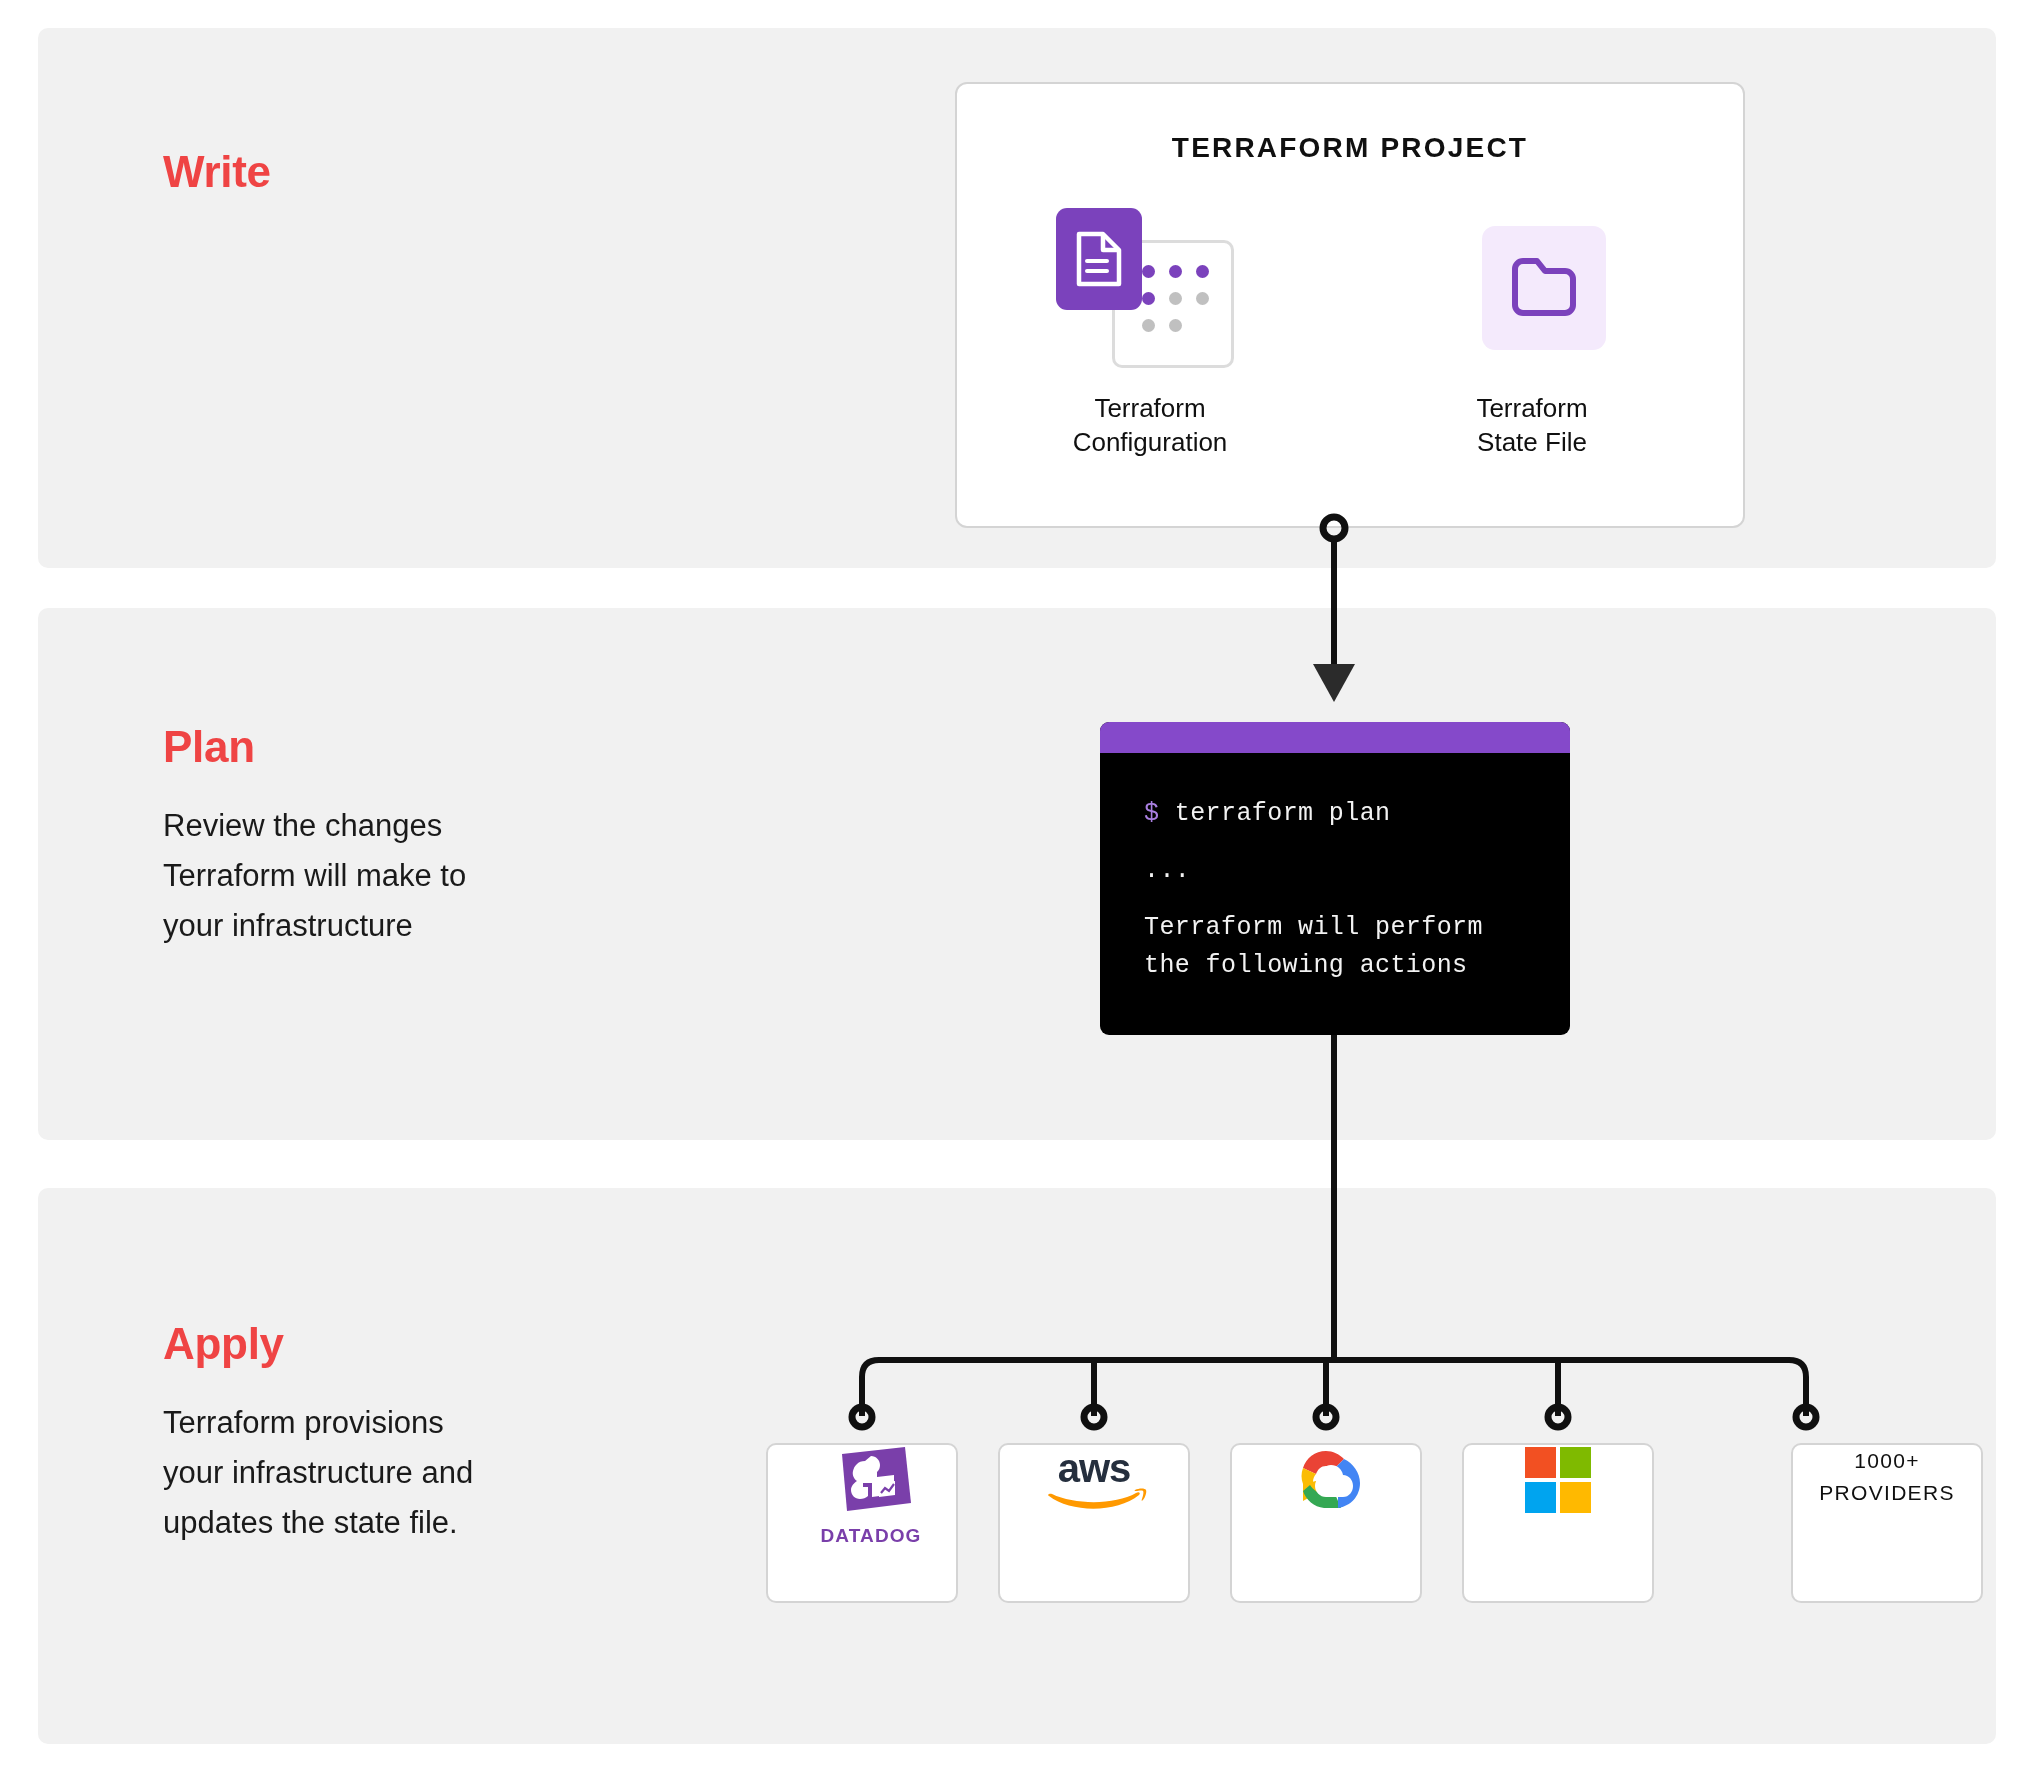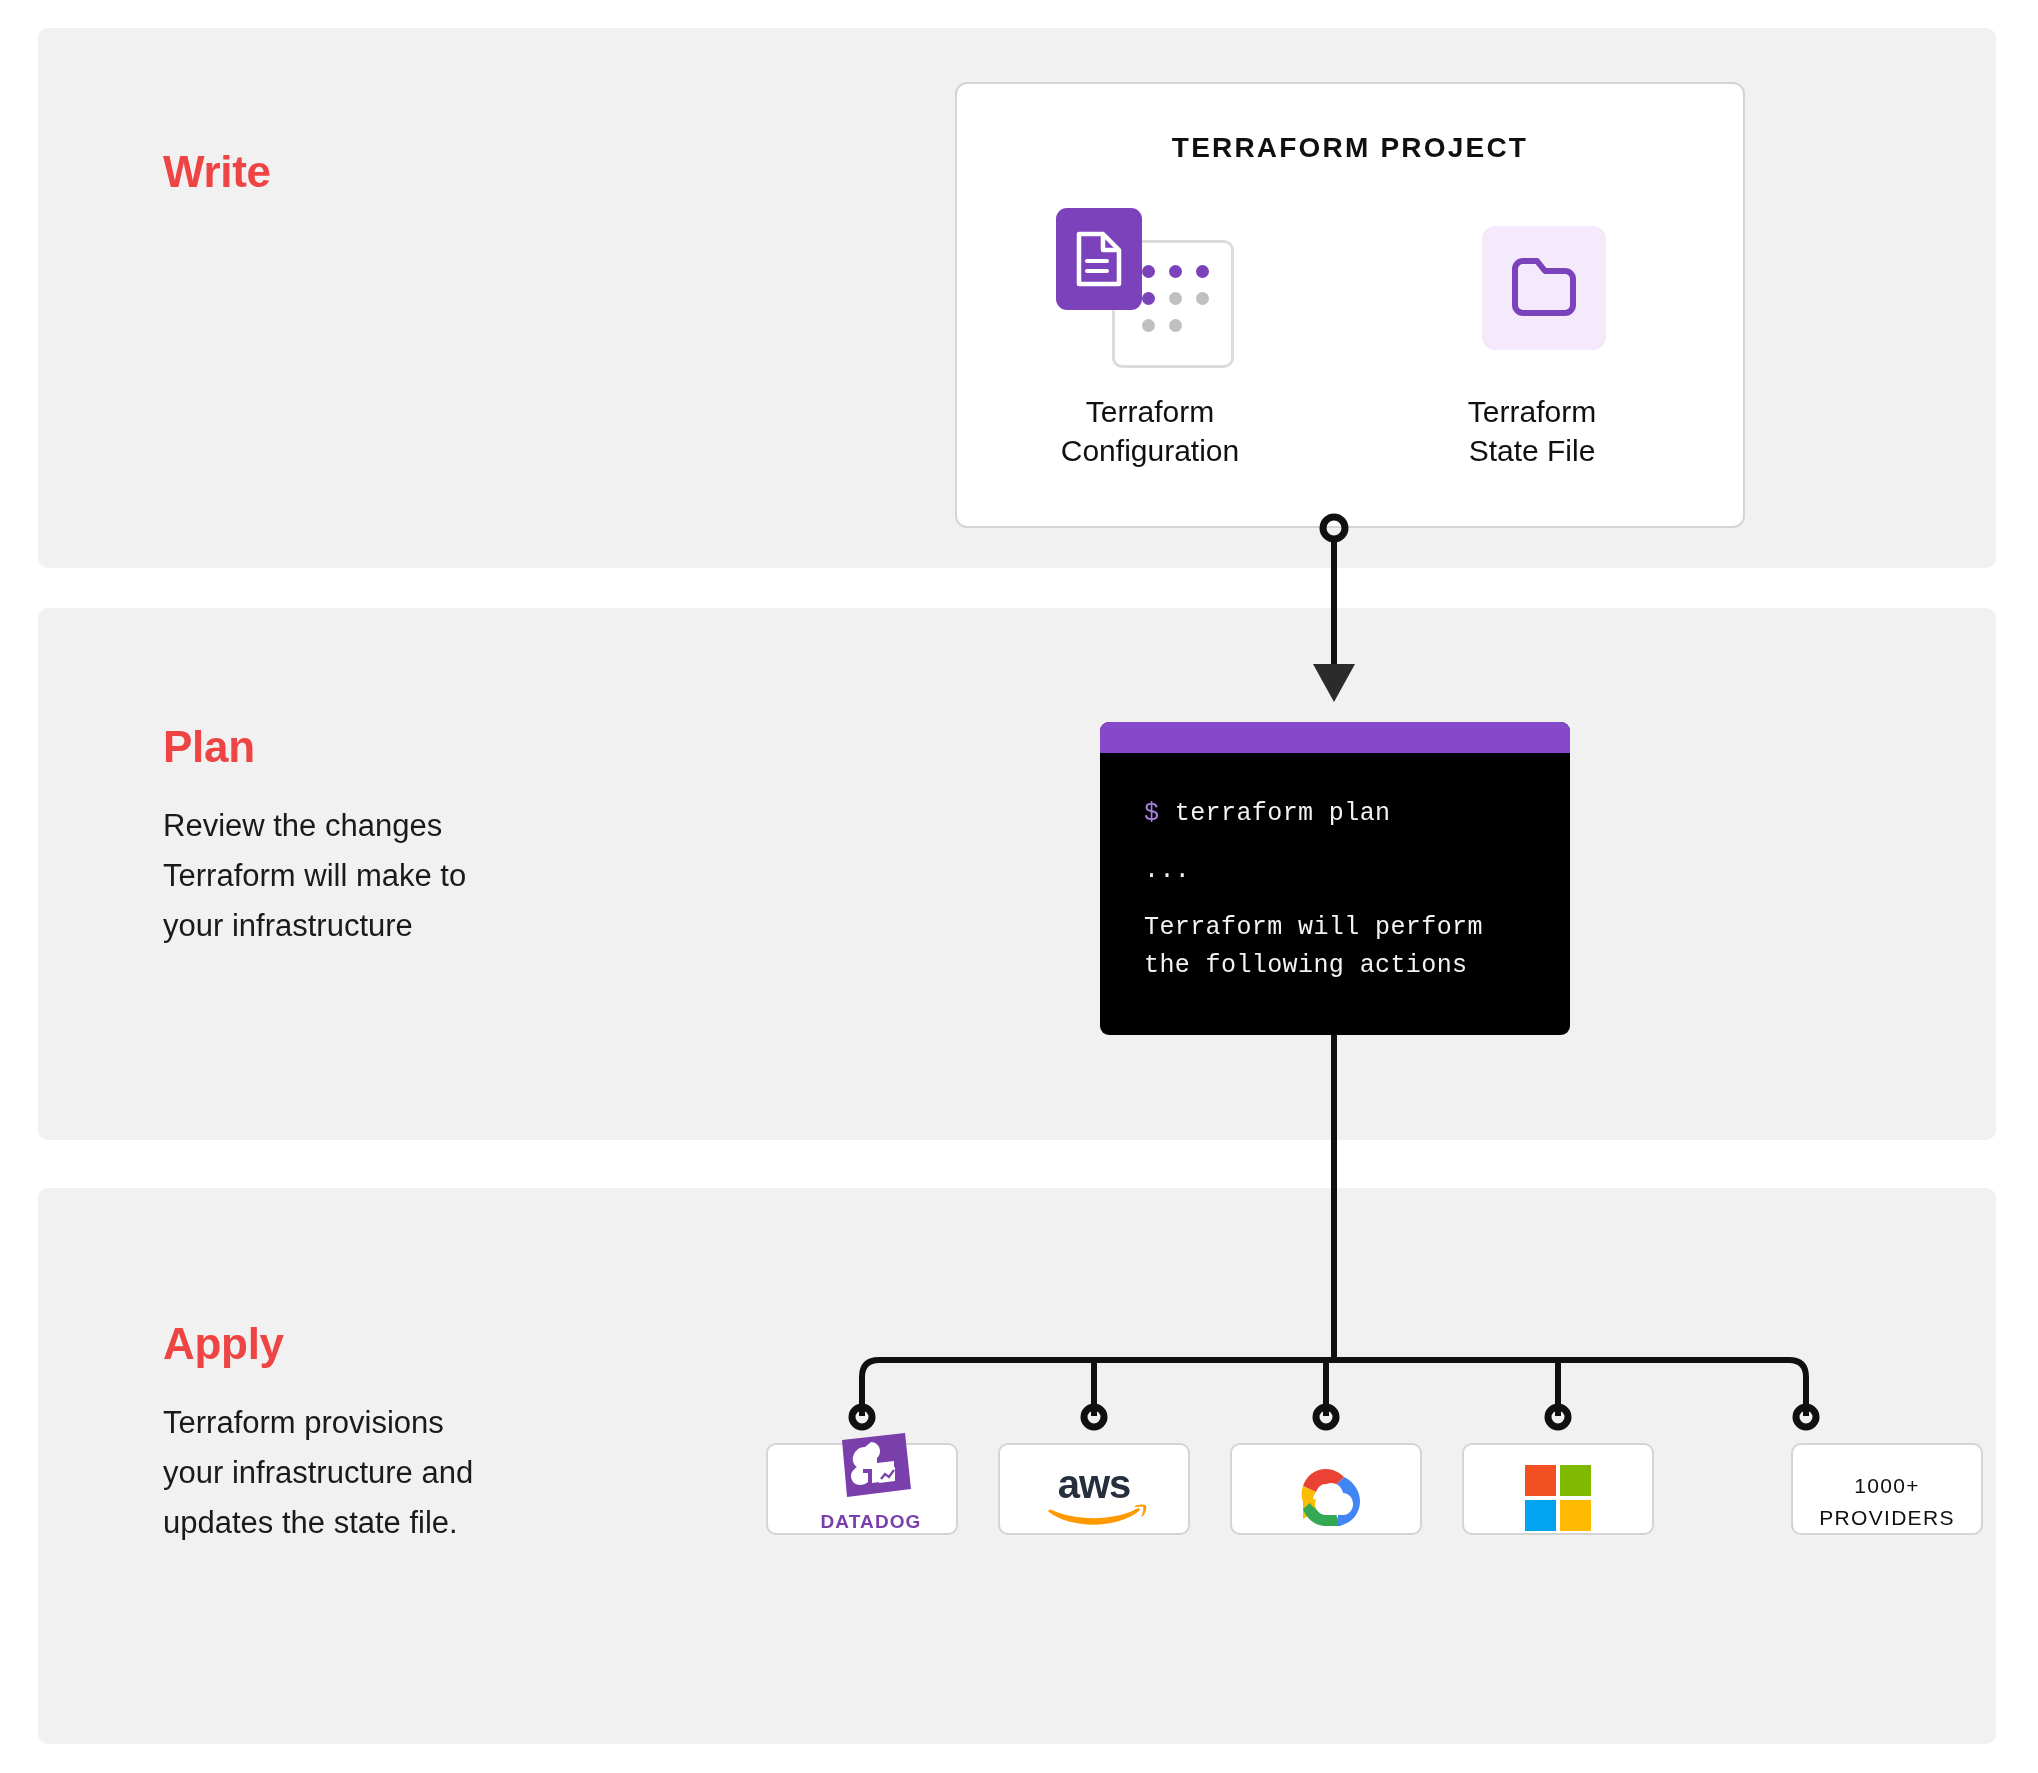--- a/index.html
+++ b/index.html
@@ -83,21 +83,21 @@
   }
   #asset-config { left: 48px;  top: 118px; }
   #asset-state  { left: 430px; top: 118px; }
   .asset-art {
     position: relative;
     height: 168px;
     margin: 0 auto 22px auto;
     width: 200px;
   }
   .asset-label {
-    font-size: 30px;
+    font-size: 26px;
     font-weight: 500;
     color: #101010;
     line-height: 1.3;
     white-space: pre-line;
   }
 
   
   .back-sheet {
     position: absolute;
     left: 62px;
@@ -182,27 +182,27 @@
     width: 2038px;
     height: 1773px;
     pointer-events: none;
   }
 
   
   .provider-card {
     position: absolute;
     top: 1443px;
     width: 192px;
-    height: 92px;
+    height: 160px;
     background: #ffffff;
     border: 2px solid #d4d4d4;
     border-radius: 10px;
     box-sizing: border-box;
     display: flex;
-    align-items: flex-end;
+    align-items: flex-start;
     justify-content: center;
   }
   #provider-0 { left: 766px; padding-left: 18px; }
   #provider-1 { left: 998px; }
   #provider-2 { left: 1230px; }
   #provider-3 { left: 1462px; }
   #provider-4 { left: 1791px; }
 
   .providers-text {
     font-size: 21px;

